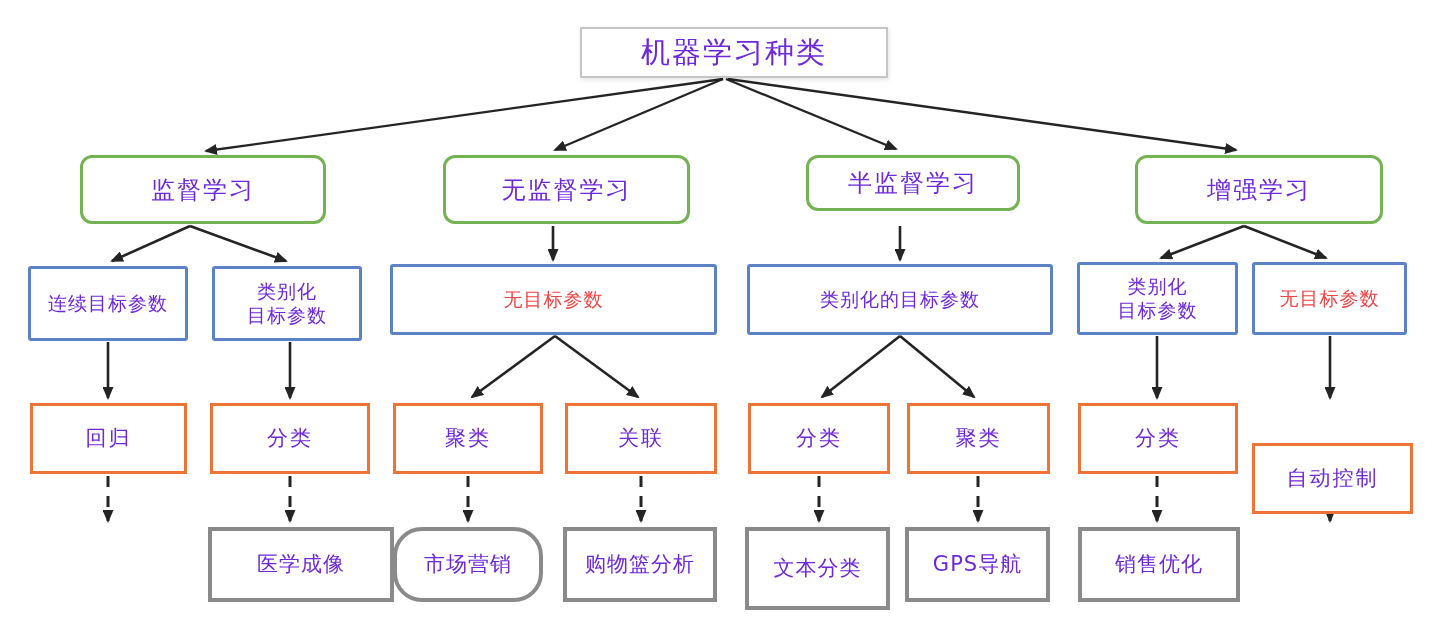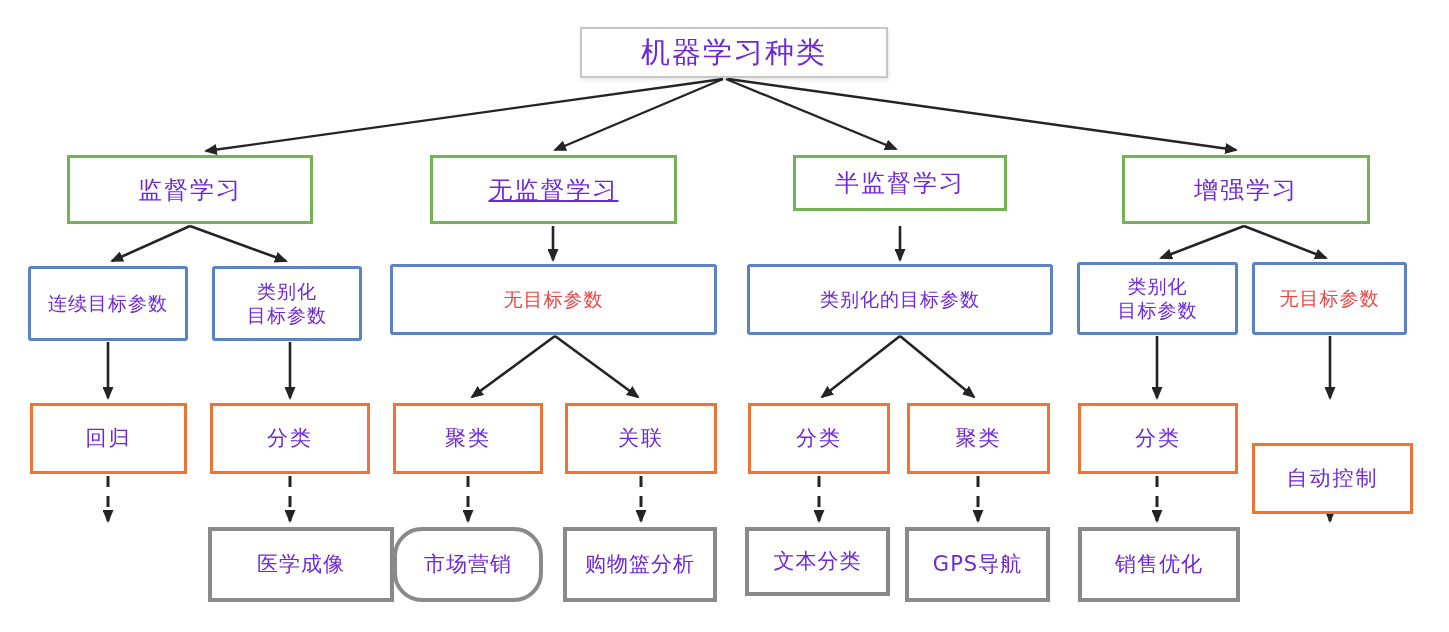--- a/index.html
+++ b/index.html
@@ -36,23 +36,24 @@
     z-index: 2;
   }
   .lv1 {
     border: 2px solid #c6c6c6;
     box-shadow: 1px 2px 4px rgba(0,0,0,0.10);
     font-size: 29px;
     letter-spacing: 2px;
   }
   .lv2 {
     border: 3px solid #74b254;
-    border-radius: 0;
+    border-radius: 12px;
     font-size: 24px;
     letter-spacing: 2px;
+    margin-left: 13px;
   }
   .lv3 {
     border: 3px solid #5b82c4;
     border-radius: 3px;
     font-size: 19px;
     letter-spacing: 1px;
   }
   .lv4 {
     border: 3px solid #ec7436;
     font-size: 21px;
@@ -110,21 +111,21 @@
       <path d="M819,476 L819,521" marker-end="url(#arw)"></path>
       <path d="M978,476 L978,521" marker-end="url(#arw)"></path>
       <path d="M1157,476 L1157,521" marker-end="url(#arw)"></path>
       <path d="M1330,476 L1330,521" marker-end="url(#arw)"></path>
     </g>
   </svg>
 
   <div class="node lv1" style="left:580px; top:27px; width:308px; height:51px;">机器学习种类</div>
 
   <div class="node lv2" style="left:67px;  top:155px; width:246px; height:69px;">监督学习</div>
-  <div class="node lv2" style="left:430px; top:155px; width:247px; height:69px;text-decoration:underline;">无监督学习</div>
+  <div class="node lv2" style="left:430px; top:155px; width:247px; height:69px;">无监督学习</div>
   <div class="node lv2" style="left:793px; top:155px; width:214px; height:56px;">半监督学习</div>
   <div class="node lv2" style="left:1122px; top:155px; width:248px; height:69px;">增强学习</div>
 
   <div class="node lv3" style="left:28px;  top:266px; width:160px; height:75px;">连续目标参数</div>
   <div class="node lv3" style="left:212px; top:266px; width:150px; height:75px;">类别化
 目标参数</div>
   <div class="node lv3 red-text" style="left:390px; top:264px; width:327px; height:71px;">无目标参数</div>
   <div class="node lv3" style="left:747px; top:264px; width:306px; height:71px;">类别化的目标参数</div>
   <div class="node lv3" style="left:1077px; top:262px; width:161px; height:73px;">类别化
 目标参数</div>
@@ -135,17 +136,17 @@
   <div class="node lv4" style="left:393px; top:403px; width:150px; height:71px;">聚类</div>
   <div class="node lv4" style="left:565px; top:403px; width:152px; height:71px;">关联</div>
   <div class="node lv4" style="left:748px; top:403px; width:142px; height:71px;">分类</div>
   <div class="node lv4" style="left:907px; top:403px; width:143px; height:71px;">聚类</div>
   <div class="node lv4" style="left:1078px; top:403px; width:160px; height:71px;">分类</div>
   <div class="node lv4" style="left:1252px; top:403px; width:161px; height:71px;margin-top:40px;">自动控制</div>
 
   <div class="node lv5" style="left:208px; top:527px; width:186px; height:75px;">医学成像</div>
   <div class="node lv5" style="left:393px; top:527px; width:150px; height:75px;border-radius:29px;">市场营销</div>
   <div class="node lv5" style="left:563px; top:527px; width:154px; height:75px;">购物篮分析</div>
-  <div class="node lv5" style="left:745px; top:527px; width:145px; height:69px;font-family:Liberation Serif, serif;">文本分类</div>
+  <div class="node lv5" style="left:745px; top:527px; width:145px; height:83px;font-family:Liberation Serif, serif;">文本分类</div>
   <div class="node lv5" style="left:905px; top:527px; width:145px; height:75px;">GPS导航</div>
   <div class="node lv5" style="left:1078px; top:527px; width:162px; height:75px;">销售优化</div>
 
 </div>
 
 </body></html>

